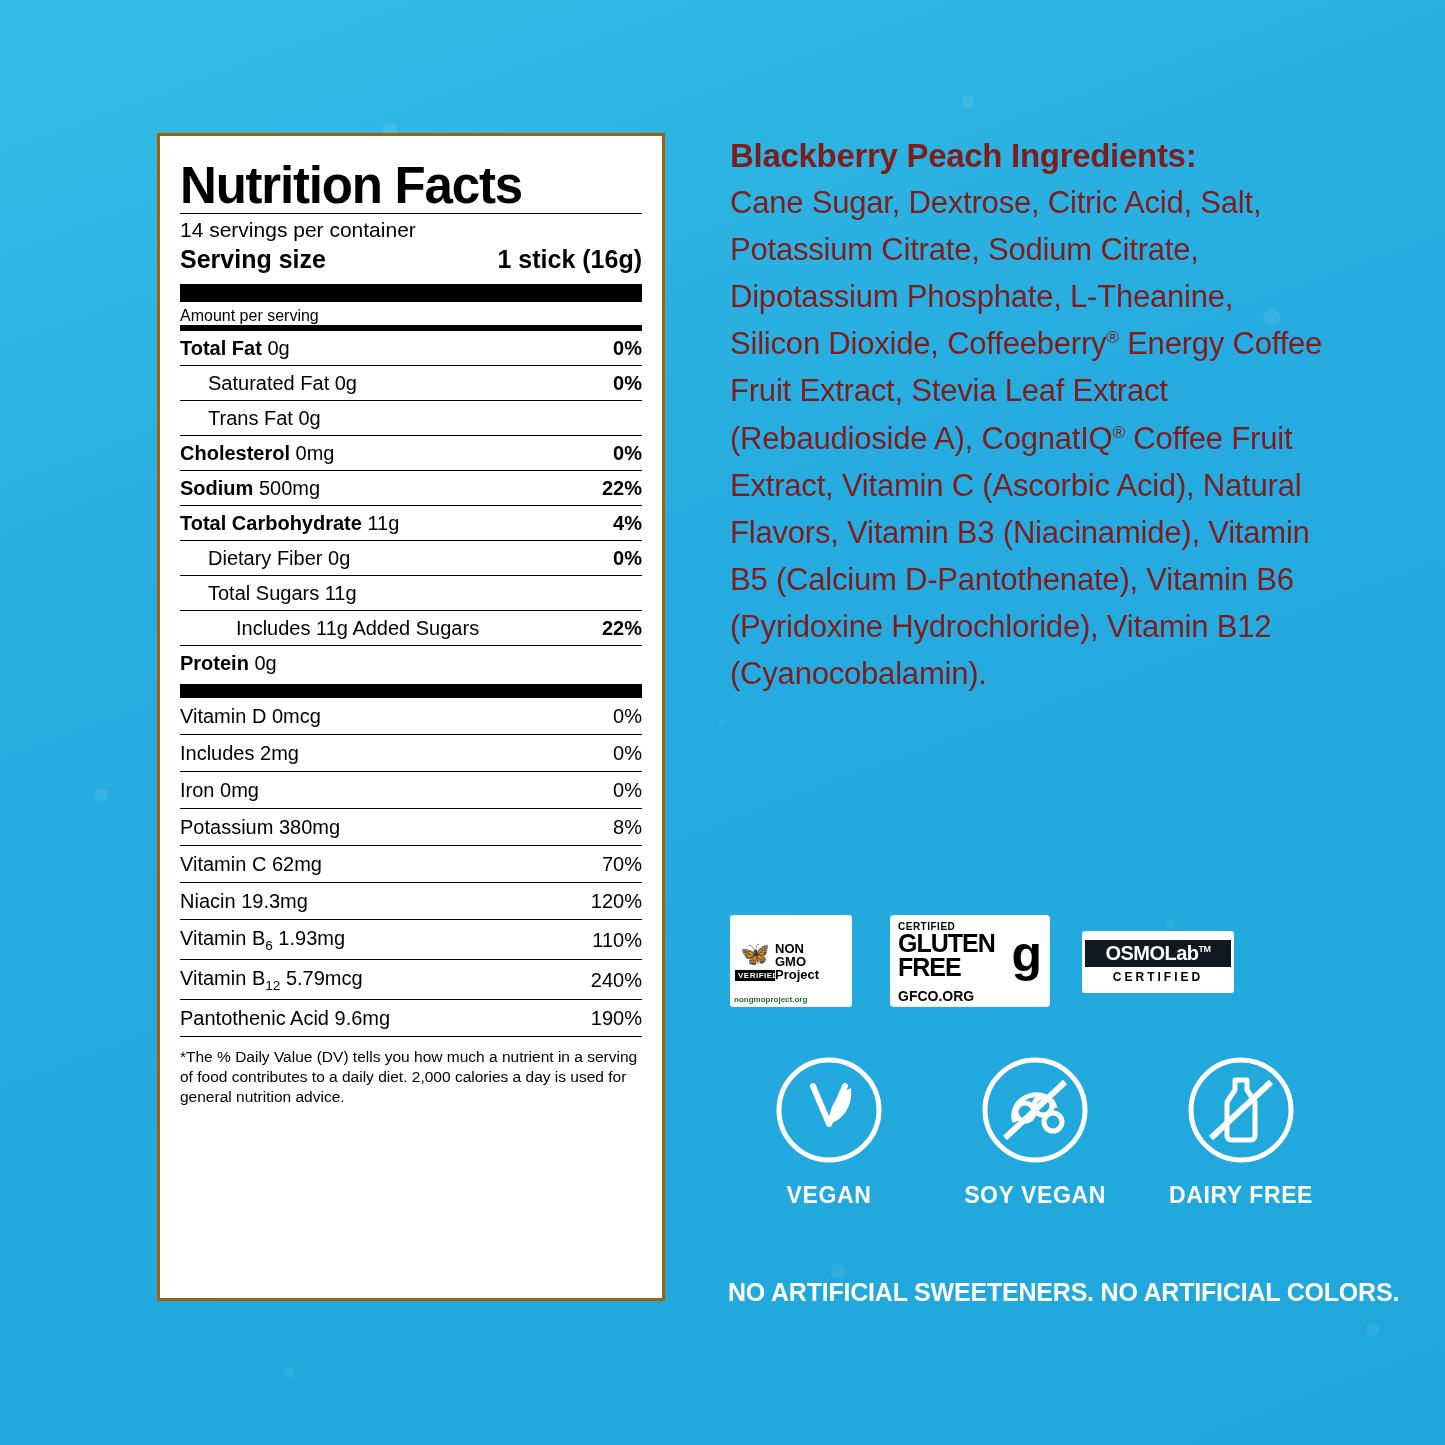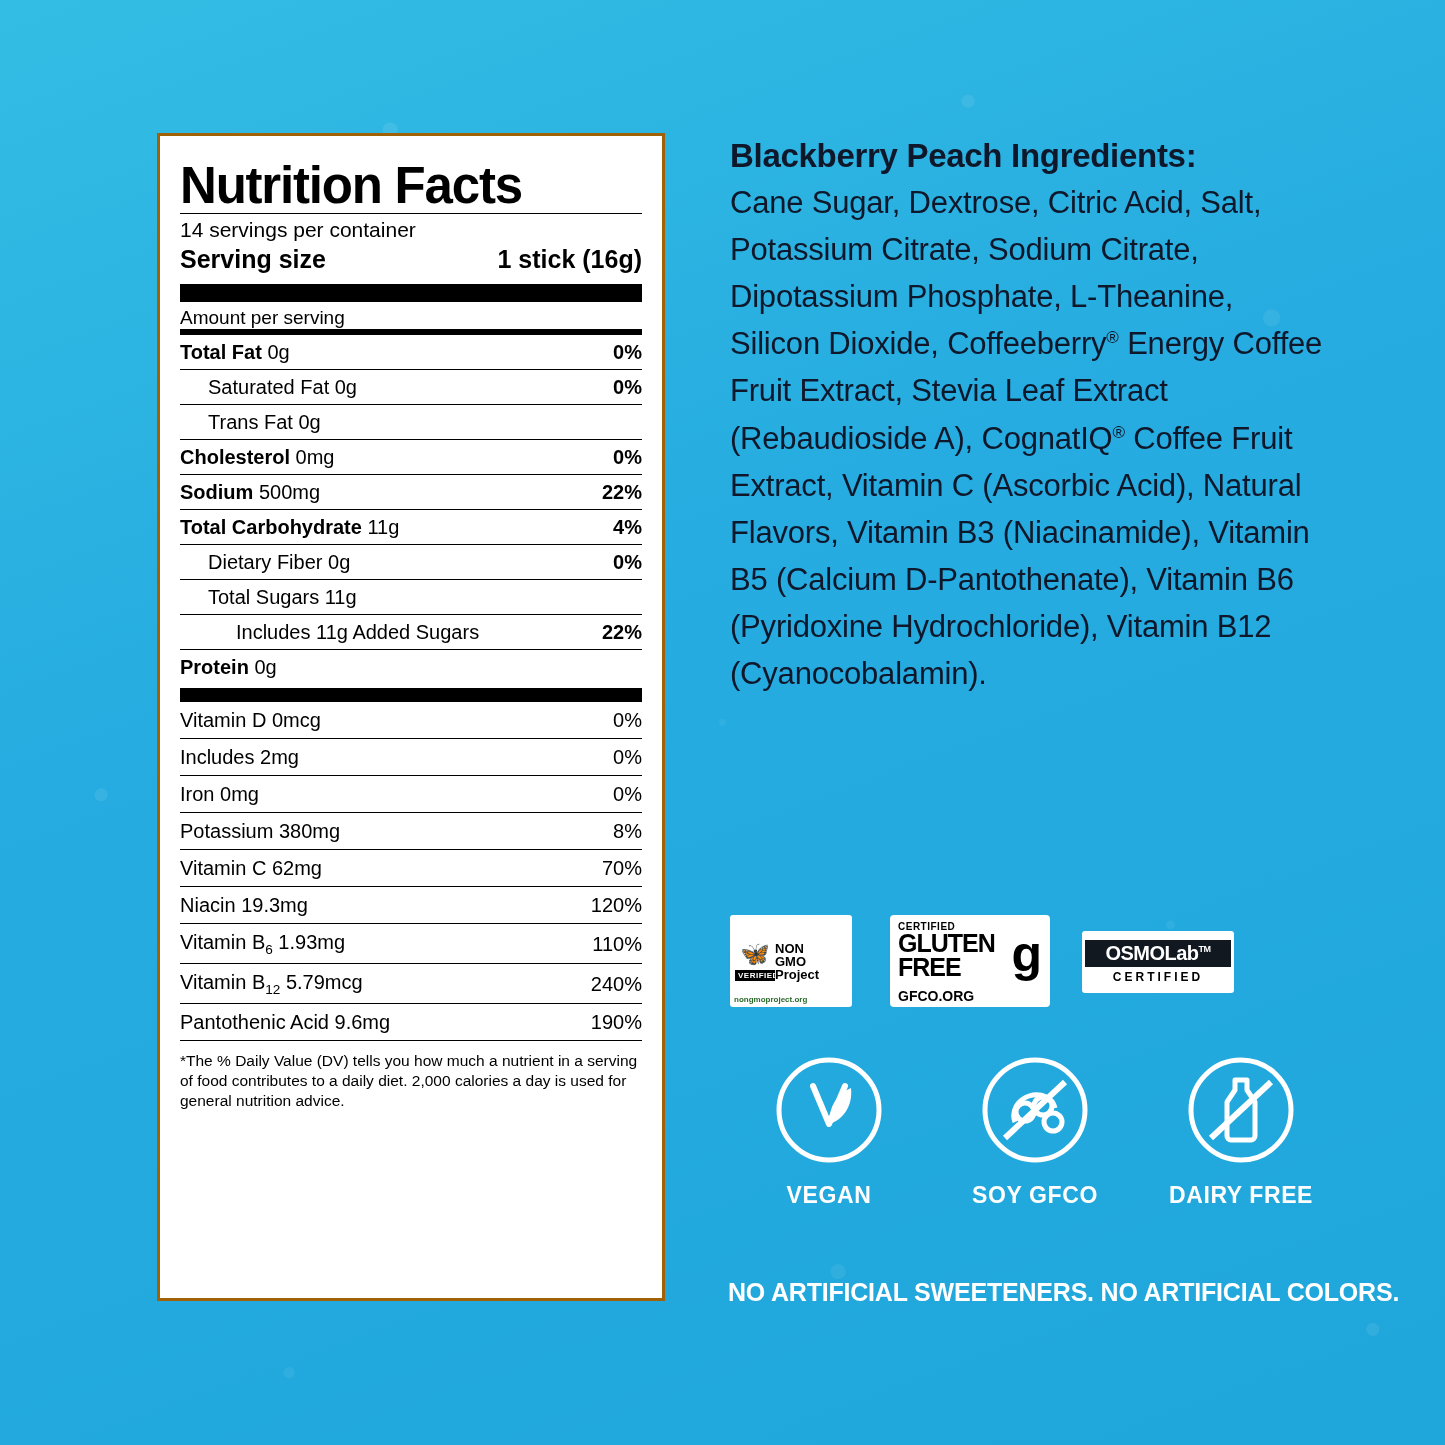--- a/index.html
+++ b/index.html
@@ -52,21 +52,21 @@
   .rule-thin { border-bottom: 1px solid #000; }
   .rule-med { border-bottom: 5px solid #000; }
   .rule-thick { height: 18px; background: #000; margin: 6px 0 0 0; }
   .rule-thick2 { height: 14px; background: #000; margin: 4px 0 0 0; }
 
   .servings { font-size: 21px; padding: 4px 0 1px 0; }
   .serving-size {
     display: flex; justify-content: space-between;
     font-weight: bold; font-size: 25px; padding: 2px 0 4px 0;
   }
-  .amount { font-size: 19px; padding: 5px 0 0 0; }
+  .amount { font-size: 16px; padding: 5px 0 0 0; }
   .cal-row {
     display: flex; justify-content: space-between; align-items: flex-end;
     font-weight: bold; padding-bottom: 2px;
   }
   .cal-label { font-size: 40px; letter-spacing: -0.5px; }
   .cal-val { font-size: 47px; letter-spacing: -1px; }
   .dv-head { text-align: right; font-size: 19px; font-weight: bold; padding: 3px 0 3px 0; }
 
   .nrow { display: flex; justify-content: space-between; font-size: 20px; padding: 6px 0 5px 0; }
   .nrow .lab { }
@@ -78,21 +78,21 @@
   .vrow { display: flex; justify-content: space-between; font-size: 20px; padding: 7px 0 6px 0; align-items: center; }
   sub { font-size: 0.68em; }
 
   .footnote { font-size: 15.5px; line-height: 1.28; padding-top: 10px; }
 
   
   .ing {
     position: absolute;
     left: 730px; top: 137px;
     width: 600px;
-    color: #0f172a;
+    color: #7f1d1d;
   }
   .ing-title { font-size: 33px; font-weight: bold; letter-spacing: -0.3px; margin-bottom: 4px; }
   .ing-body { font-size: 31px; line-height: 1.52; letter-spacing: -0.2px; }
   .ing-body sup { font-size: 0.55em; vertical-align: super; }
 
   
   .certs { position: absolute; left: 730px; top: 915px; width: 600px; height: 100px; }
   .badge-nongmo {
     position: absolute; left: 0; top: 0;
     width: 122px; height: 92px; background: #fff; border-radius: 3px;
@@ -312,21 +312,21 @@
     </div>
     <div class="icon-item">
       <svg width="120" height="120" viewBox="0 0 120 120">
         <circle cx="60" cy="60" r="50" fill="none" stroke="#fff" stroke-width="5"></circle>
         <path d="M40 72 C36 62 42 50 54 46 C66 42 78 48 80 58" fill="none" stroke="#fff" stroke-width="5"></path>
         <circle cx="50" cy="62" r="9" fill="none" stroke="#fff" stroke-width="5"></circle>
         <circle cx="68" cy="56" r="9" fill="none" stroke="#fff" stroke-width="5"></circle>
         <circle cx="78" cy="72" r="9" fill="none" stroke="#fff" stroke-width="5"></circle>
         <line x1="30" y1="88" x2="90" y2="32" stroke="#fff" stroke-width="6"></line>
       </svg>
-      <div class="cap">SOY GFCO</div>
+      <div class="cap">SOY VEGAN</div>
     </div>
     <div class="icon-item">
       <svg width="120" height="120" viewBox="0 0 120 120">
         <circle cx="60" cy="60" r="50" fill="none" stroke="#fff" stroke-width="5"></circle>
         <path d="M54 30 h12 v10 l8 12 v34 a4 4 0 0 1 -4 4 h-20 a4 4 0 0 1 -4 -4 v-34 l8 -12 z" fill="none" stroke="#fff" stroke-width="5" stroke-linejoin="round"></path>
         <line x1="30" y1="88" x2="90" y2="32" stroke="#fff" stroke-width="6"></line>
       </svg>
       <div class="cap">DAIRY FREE</div>
     </div>
   </div>

